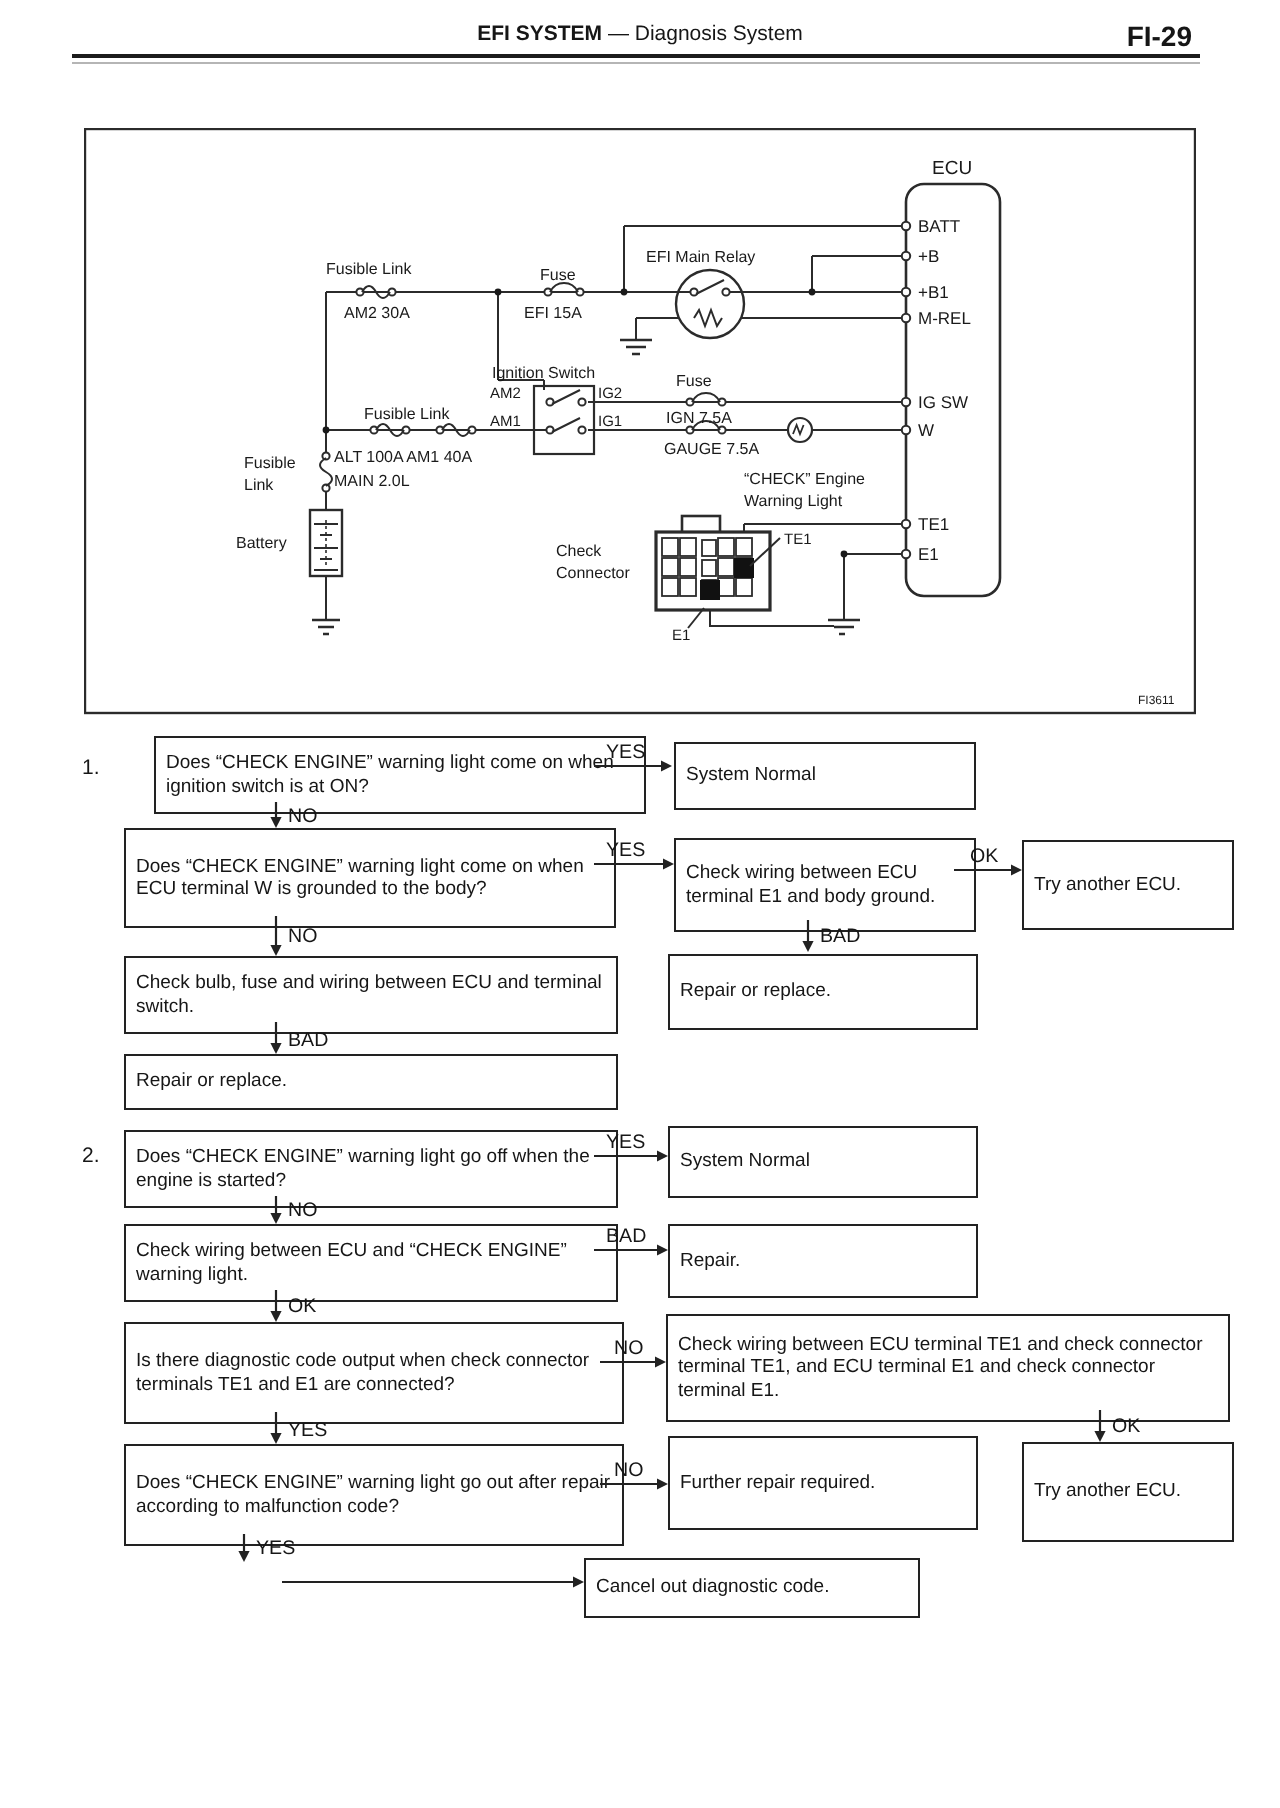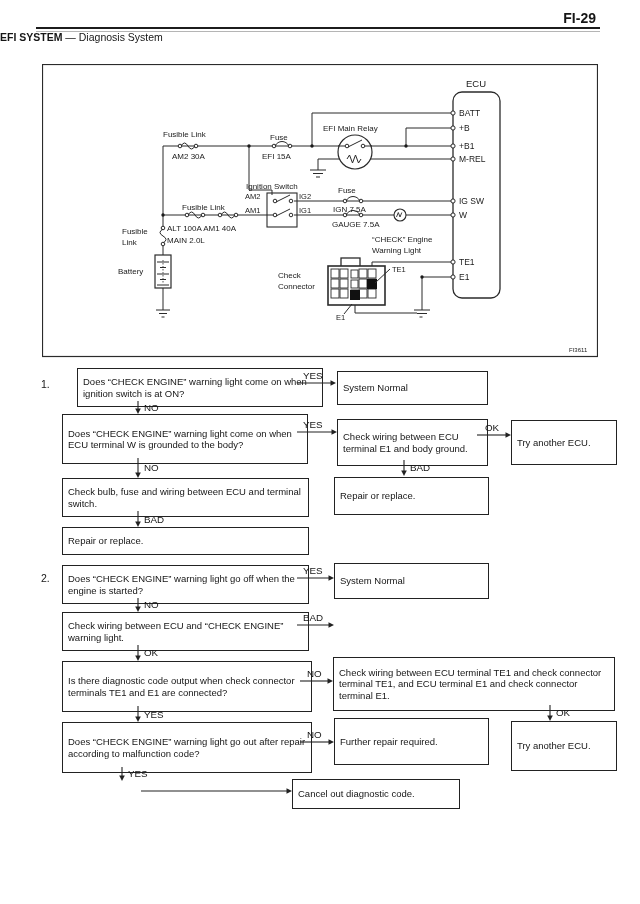--- a/index.html
+++ b/index.html
@@ -2,21 +2,21 @@
 <html><head>
 <meta charset="utf-8">
 <style>
   html,body{margin:0;padding:0;background:#e8e8e8;}
   #page{
     position:relative;width:640px;height:904px;background:#ffffff;
     font-family:"Liberation Sans","DejaVu Sans",sans-serif;color:#161616;
     overflow:hidden;margin:0 auto;
   }
   
-  .hdr-center{position:absolute;left:0;right:0;top:11px;font-size:10.5px;margin-top:20px;}
+  .hdr-center{position:absolute;left:0;right:0;top:11px;text-align:center;font-size:10.5px;}
   .hdr-bold{font-weight:700;}
   .hdr-page{position:absolute;top:10px;right:44px;font-size:14px;font-weight:700;}
   .hdr-rule{position:absolute;left:36px;width:564px;top:27px;height:2px;background:#1c1c1c;}
   .hdr-rule2{position:absolute;left:36px;width:564px;top:31px;height:1px;background:#b5b5b5;}
   .page-title{position:absolute;left:276px;top:39px;width:250px;text-align:center;
     font-size:12.5px;font-weight:700;letter-spacing:0.2px;}
   
   #diagram{position:absolute;left:42px;top:64px;}
   #diagram text{fill:#1a1a1a;font-family:"Liberation Sans","DejaVu Sans",sans-serif;}
   
@@ -235,20 +235,21 @@
   <div class="fbox" style="left:62px;top:414px;width:234px;height:44px">Does “CHECK ENGINE” warning light come on when ECU terminal W is grounded to the body?</div>
   <div class="fbox" style="left:337px;top:419px;width:139px;height:41px">Check wiring between ECU terminal E1 and body ground.</div>
   <div class="fbox" style="left:511px;top:420px;width:94px;height:39px">Try another ECU.</div>
   <div class="fbox" style="left:334px;top:477px;width:143px;height:32px">Repair or replace.</div>
   <div class="fbox" style="left:62px;top:478px;width:235px;height:33px">Check bulb, fuse and wiring between ECU and terminal switch.</div>
   <div class="fbox" style="left:62px;top:527px;width:235px;height:22px">Repair or replace.</div>
 
   <div class="fbox" style="left:62px;top:565px;width:235px;height:33px">Does “CHECK ENGINE” warning light go off when the engine is started?</div>
   <div class="fbox" style="left:334px;top:563px;width:143px;height:30px">System Normal</div>
   <div class="fbox" style="left:62px;top:612px;width:235px;height:33px">Check wiring between ECU and “CHECK ENGINE” warning light.</div>
+  <div class="fbox" style="left:334px;top:612px;width:143px;height:31px">Repair.</div>
   <div class="fbox" style="left:62px;top:661px;width:238px;height:45px">Is there diagnostic code output when check connector terminals TE1 and E1 are connected?</div>
   <div class="fbox" style="left:333px;top:657px;width:270px;height:48px">Check wiring between ECU terminal TE1 and check connector terminal TE1, and ECU terminal E1 and check connector terminal E1.</div>
   <div class="fbox" style="left:511px;top:721px;width:94px;height:44px">Try another ECU.</div>
   <div class="fbox" style="left:62px;top:722px;width:238px;height:45px">Does “CHECK ENGINE” warning light go out after repair according to malfunction code?</div>
   <div class="fbox" style="left:334px;top:718px;width:143px;height:41px">Further repair required.</div>
   <div class="fbox" style="left:292px;top:779px;width:156px;height:24px">Cancel out diagnostic code.</div>
 
   <svg id="flowlines" width="640" height="904" viewBox="0 0 640 904">
     <g stroke="#222" stroke-width="1.1" fill="none">
       <path d="M297,383 H331"></path>            

